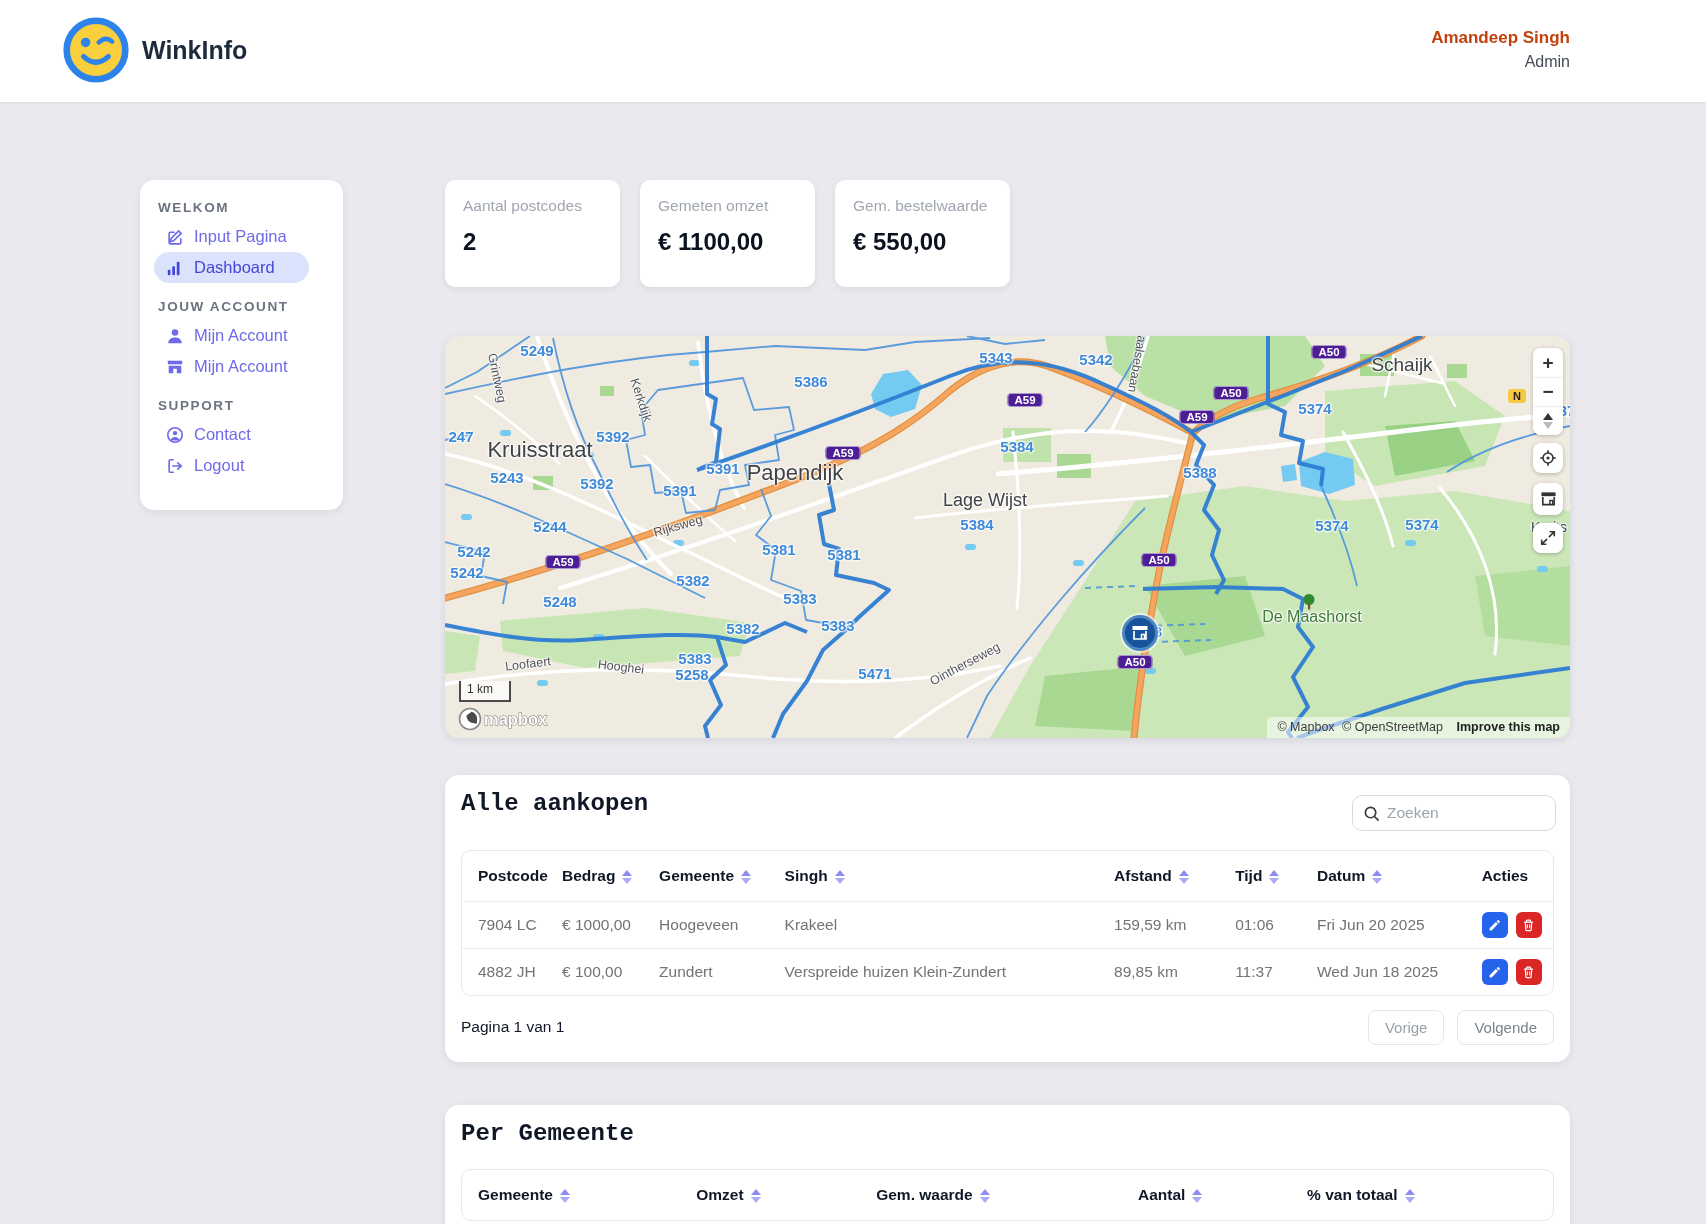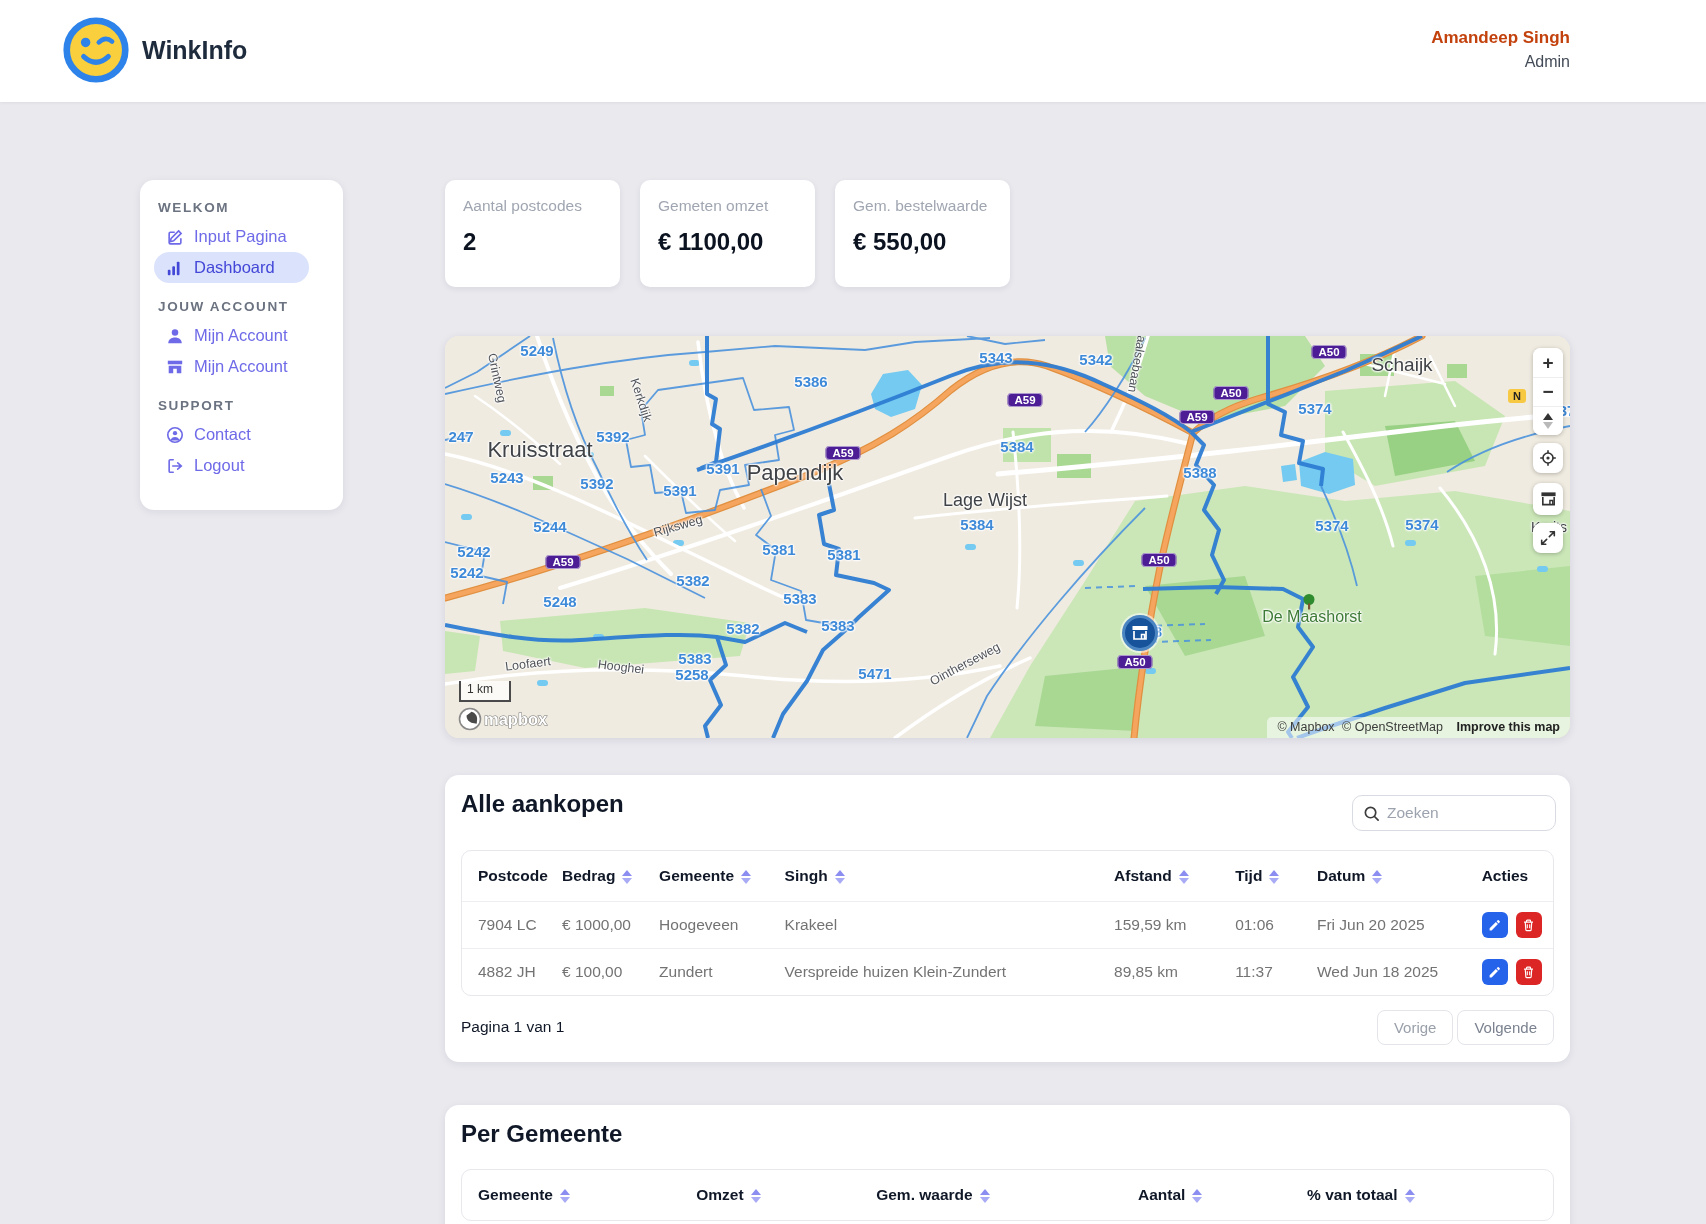--- a/index.html
+++ b/index.html
@@ -72,21 +72,21 @@
   .attrib { position:absolute; right:0; bottom:0; background:rgba(255,255,255,.55); font-size:12.5px;
             color:#3c3c3c; padding:3px 10px 4px; border-top-left-radius:5px; }
   .attrib b { color:#222; margin-left:6px; }
   .attrib span { margin-right:4px; }
 
   
   .panel { position:absolute; left:445px; width:1125px; background:#fff; border-radius:14px;
            box-shadow:0 2px 8px rgba(30,30,60,.08); }
   .panel.purchases { top:775px; height:287px; }
   .panel.gemeente { top:1105px; height:160px; }
-  .panel-title { position:absolute; left:16px; top:15px; font-size:24px; font-weight:bold; color:#101828; }
+  .panel-title { position:absolute; left:16px; top:15px; font-size:24px; font-weight:bold; color:#101828;font-family:Liberation Mono, monospace; }
   .searchbox { position:absolute; right:14px; top:20px; width:204px; height:36px; border:1px solid #d9dbe2;
                border-radius:10px; background:#fff; display:flex; align-items:center; padding:0 10px; gap:7px; }
   .searchbox input { border:none; outline:none; font-size:15.5px; width:150px; color:#333;
                      font-family:"Liberation Sans", sans-serif; }
   .searchbox input::placeholder { color:#9ca3af; }
   .tablewrap { position:absolute; left:16px; right:16px; border:1px solid #e7e8ec; border-radius:10px;
                overflow:hidden; }
   .purchases .tablewrap { top:75px; }
   .gemeente .tablewrap { top:64px; }
   table { width:100%; border-collapse:collapse; table-layout:fixed; }
@@ -98,21 +98,21 @@
   .sort i { display:block; width:0; height:0; border-left:5px solid transparent; border-right:5px solid transparent; }
   .sort .up { border-bottom:6px solid #8b8ef0; margin-bottom:2px; }
   .sort .dn { border-top:6px solid #a9abf5; }
   .act-btn { width:26px; height:26px; border:none; border-radius:6px; display:inline-flex; align-items:center;
              justify-content:center; cursor:pointer; vertical-align:middle; }
   .act-edit { background:#2563eb; margin-right:8px; }
   .act-del { background:#dc2626; }
   .pagerow { position:absolute; left:16px; right:16px; top:232px; height:40px; display:flex;
              align-items:center; justify-content:space-between; }
   .page-label { font-size:15.5px; color:#101828; }
-  .pagebtns { display:flex; gap:4px; }
+  .pagebtns { display:flex; gap:13px; }
   .pagebtn { background:#fff; border:1px solid #e3e5ea; border-radius:8px; padding:8px 16px;
              font-size:15px; color:#7b8290; cursor:pointer; font-family:"Liberation Sans", sans-serif; }
   .pagebtn.prev { color:#9aa0aa; }
 </style>
 </head>
 <body>
 
 <div class="page">
 
   <div class="topbar">

